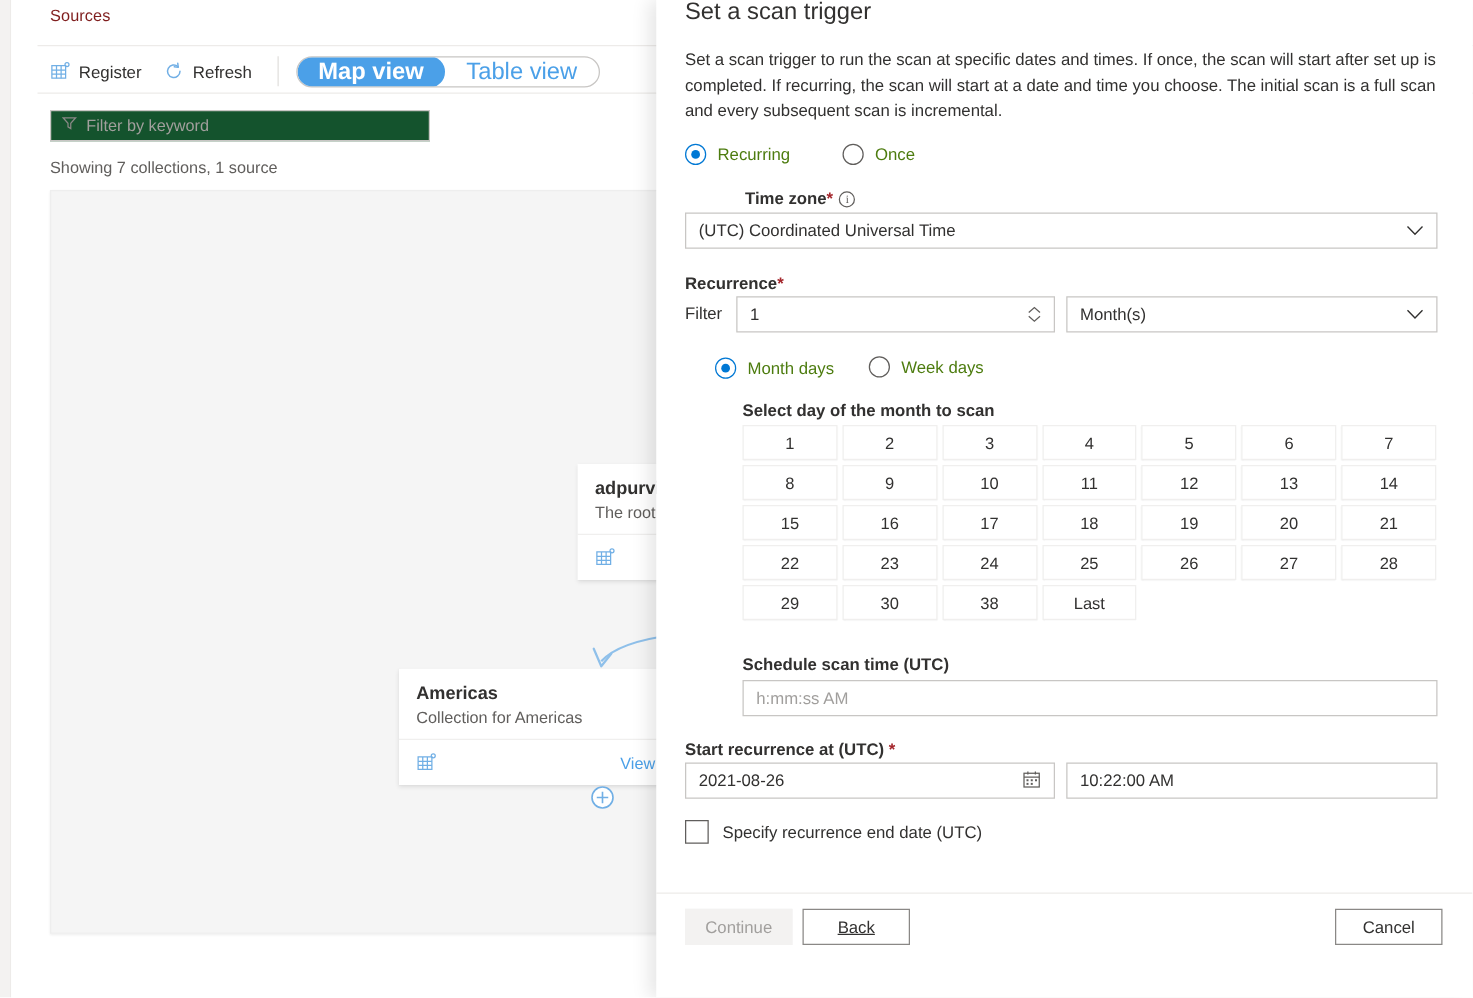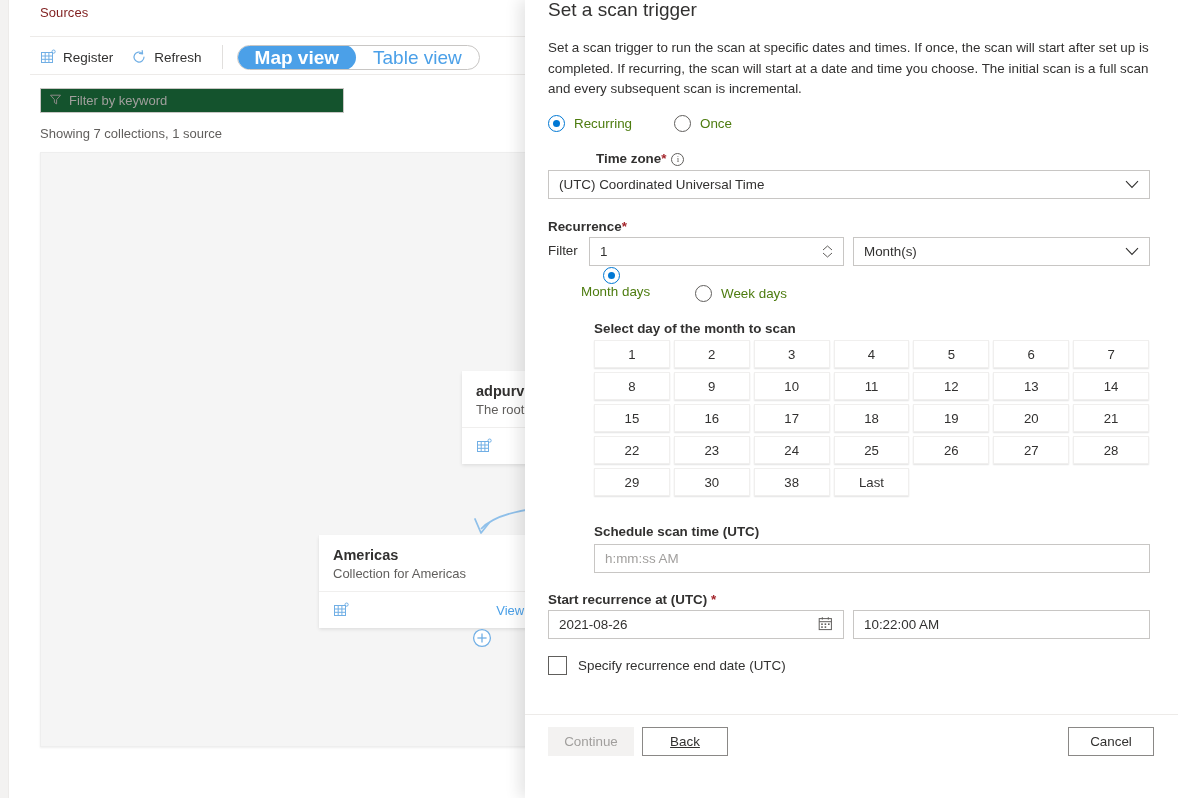--- a/index.html
+++ b/index.html
@@ -268,21 +268,21 @@
       </div>
       <div class="ctrl" style="left:305px; top:237px; width:297px;">
         <span>Month(s)</span>
         <span class="caret">
           <svg width="14" height="9" viewBox="0 0 14 9">
               <path d="M1 1.2 L7 7.4 L13 1.2" fill="none" stroke="#323130" stroke-width="1.1"></path>
             </svg>
         </span>
       </div>
 
-      <div class="radio-row" style="left:24px; top:267px;flex-direction:column;">
+      <div class="radio-row" style="left:24px; top:286px;">
         <span class="radio checked"></span>
         <span class="radio-label">Month days</span>
       </div>
       <div class="radio-row" style="left:147px; top:285px;">
         <span class="radio"></span>
         <span class="radio-label">Week days</span>
       </div>
 
       <div class="fld-label" style="left:46px; top:321px;">Select day of the month to scan</div>
 

